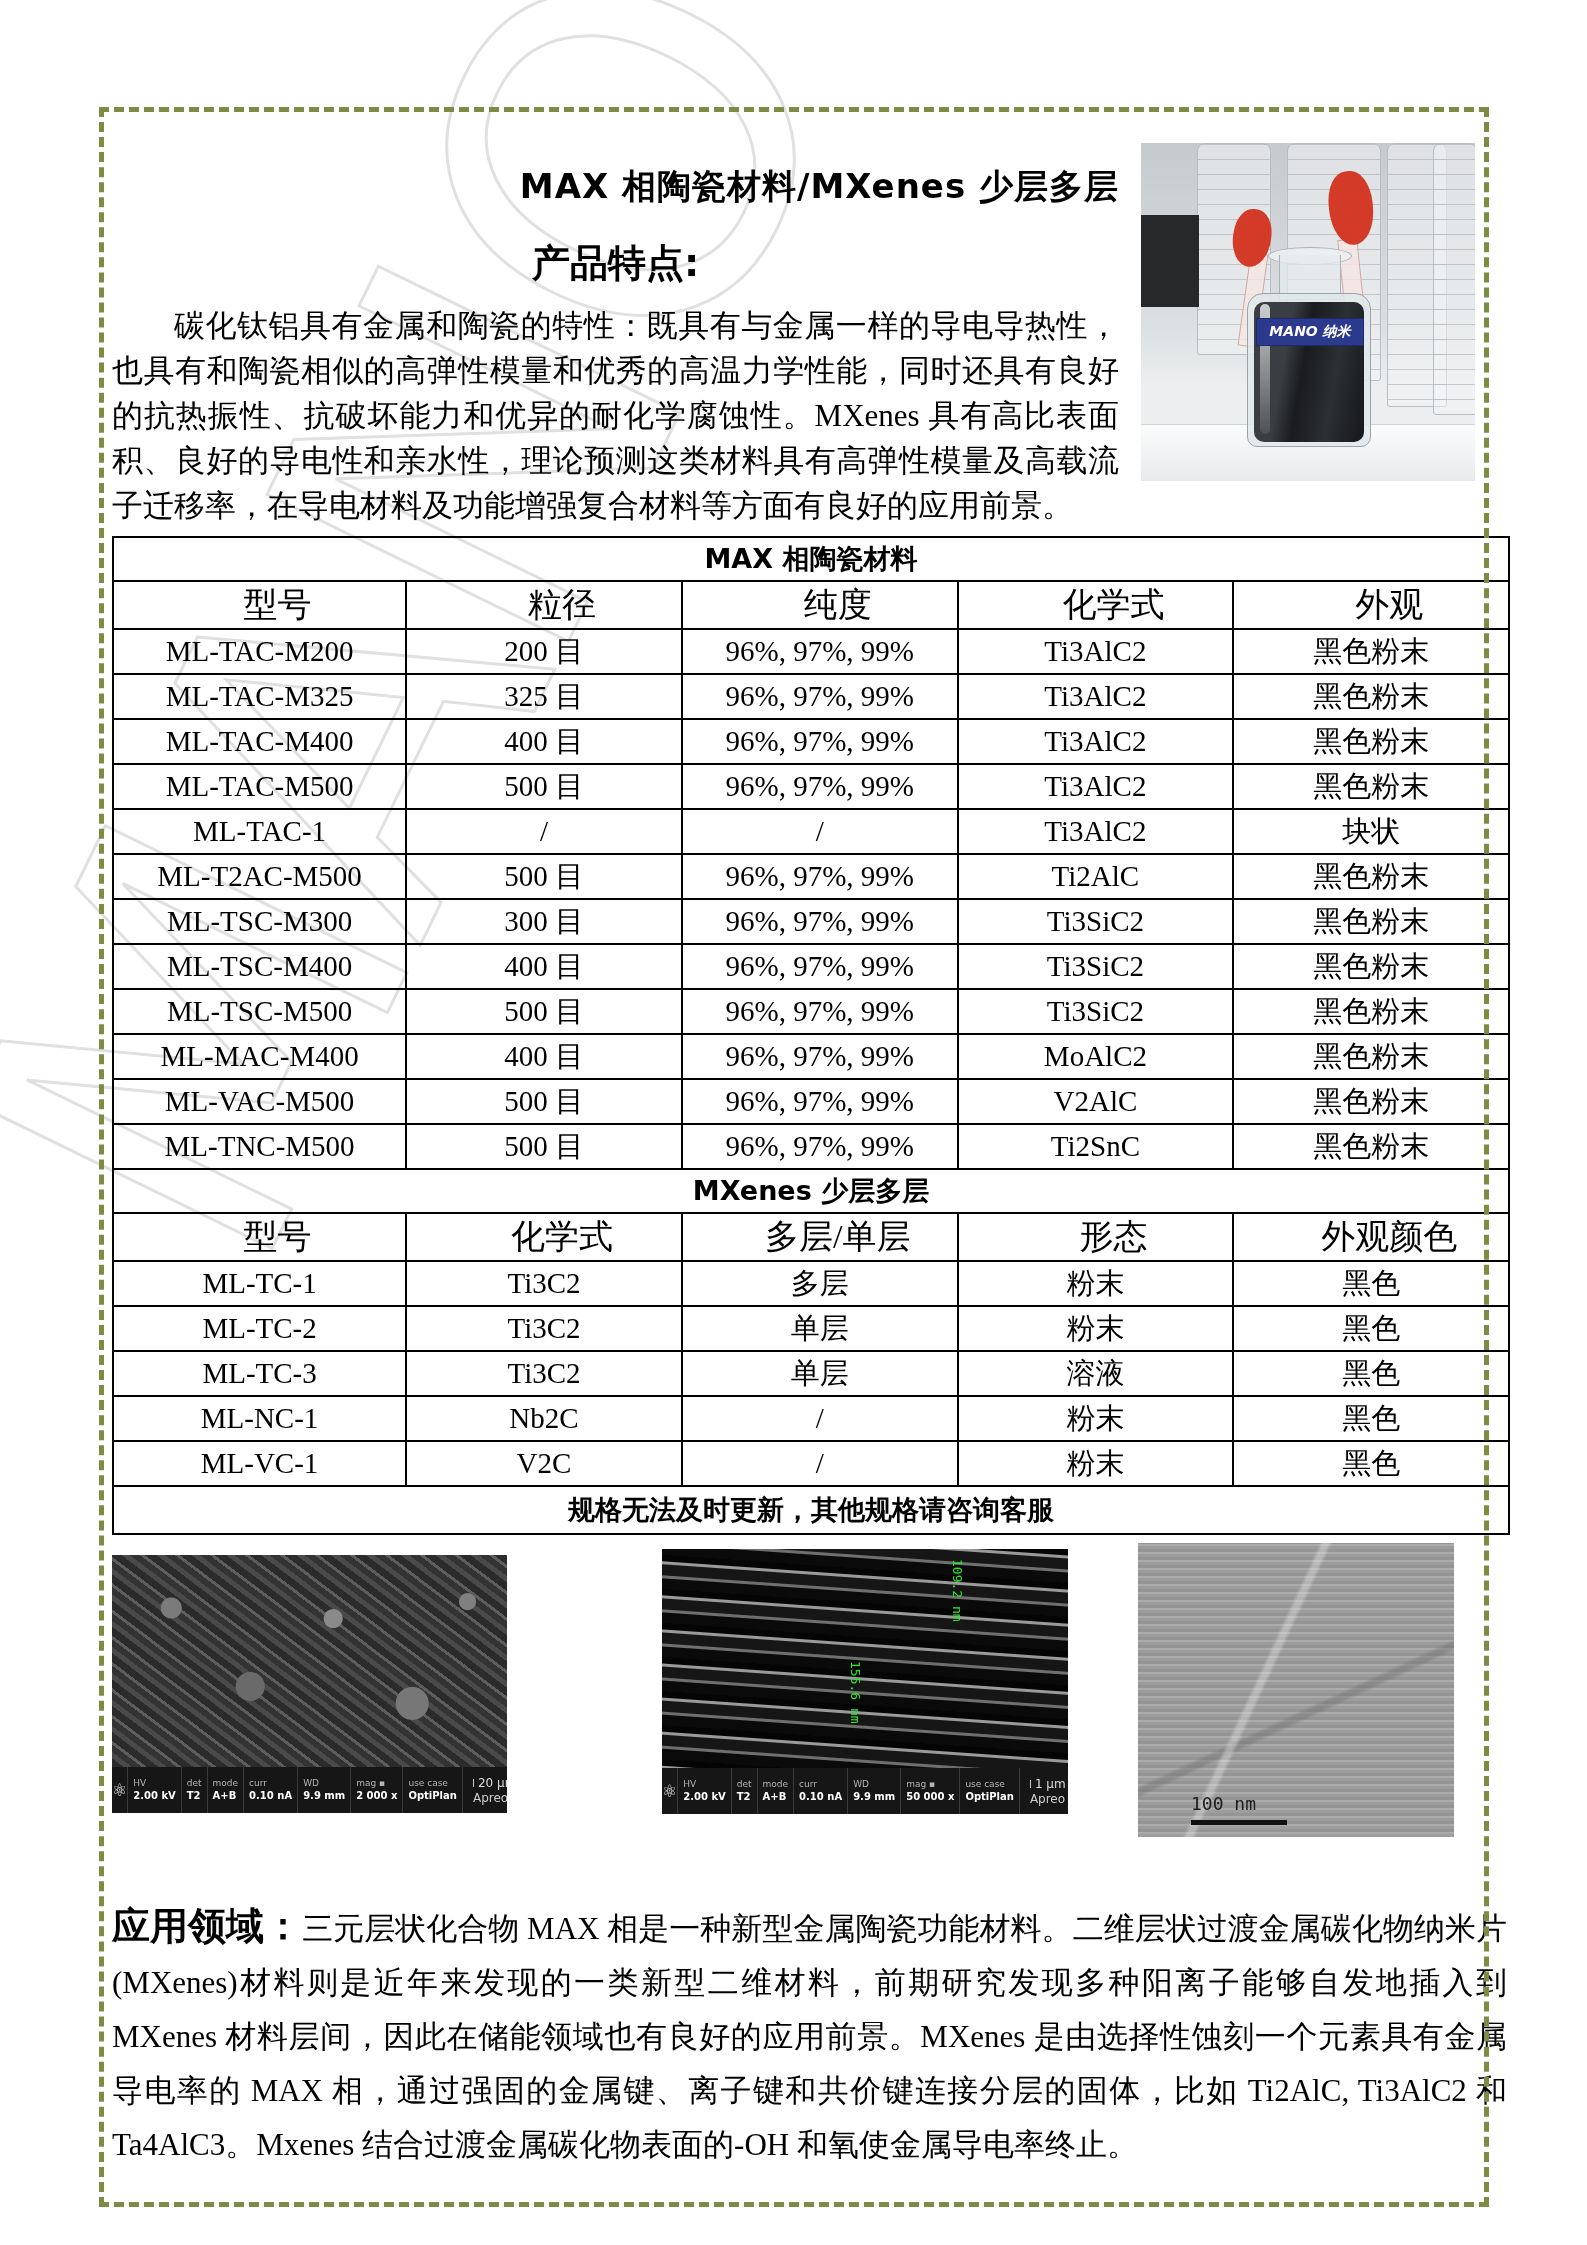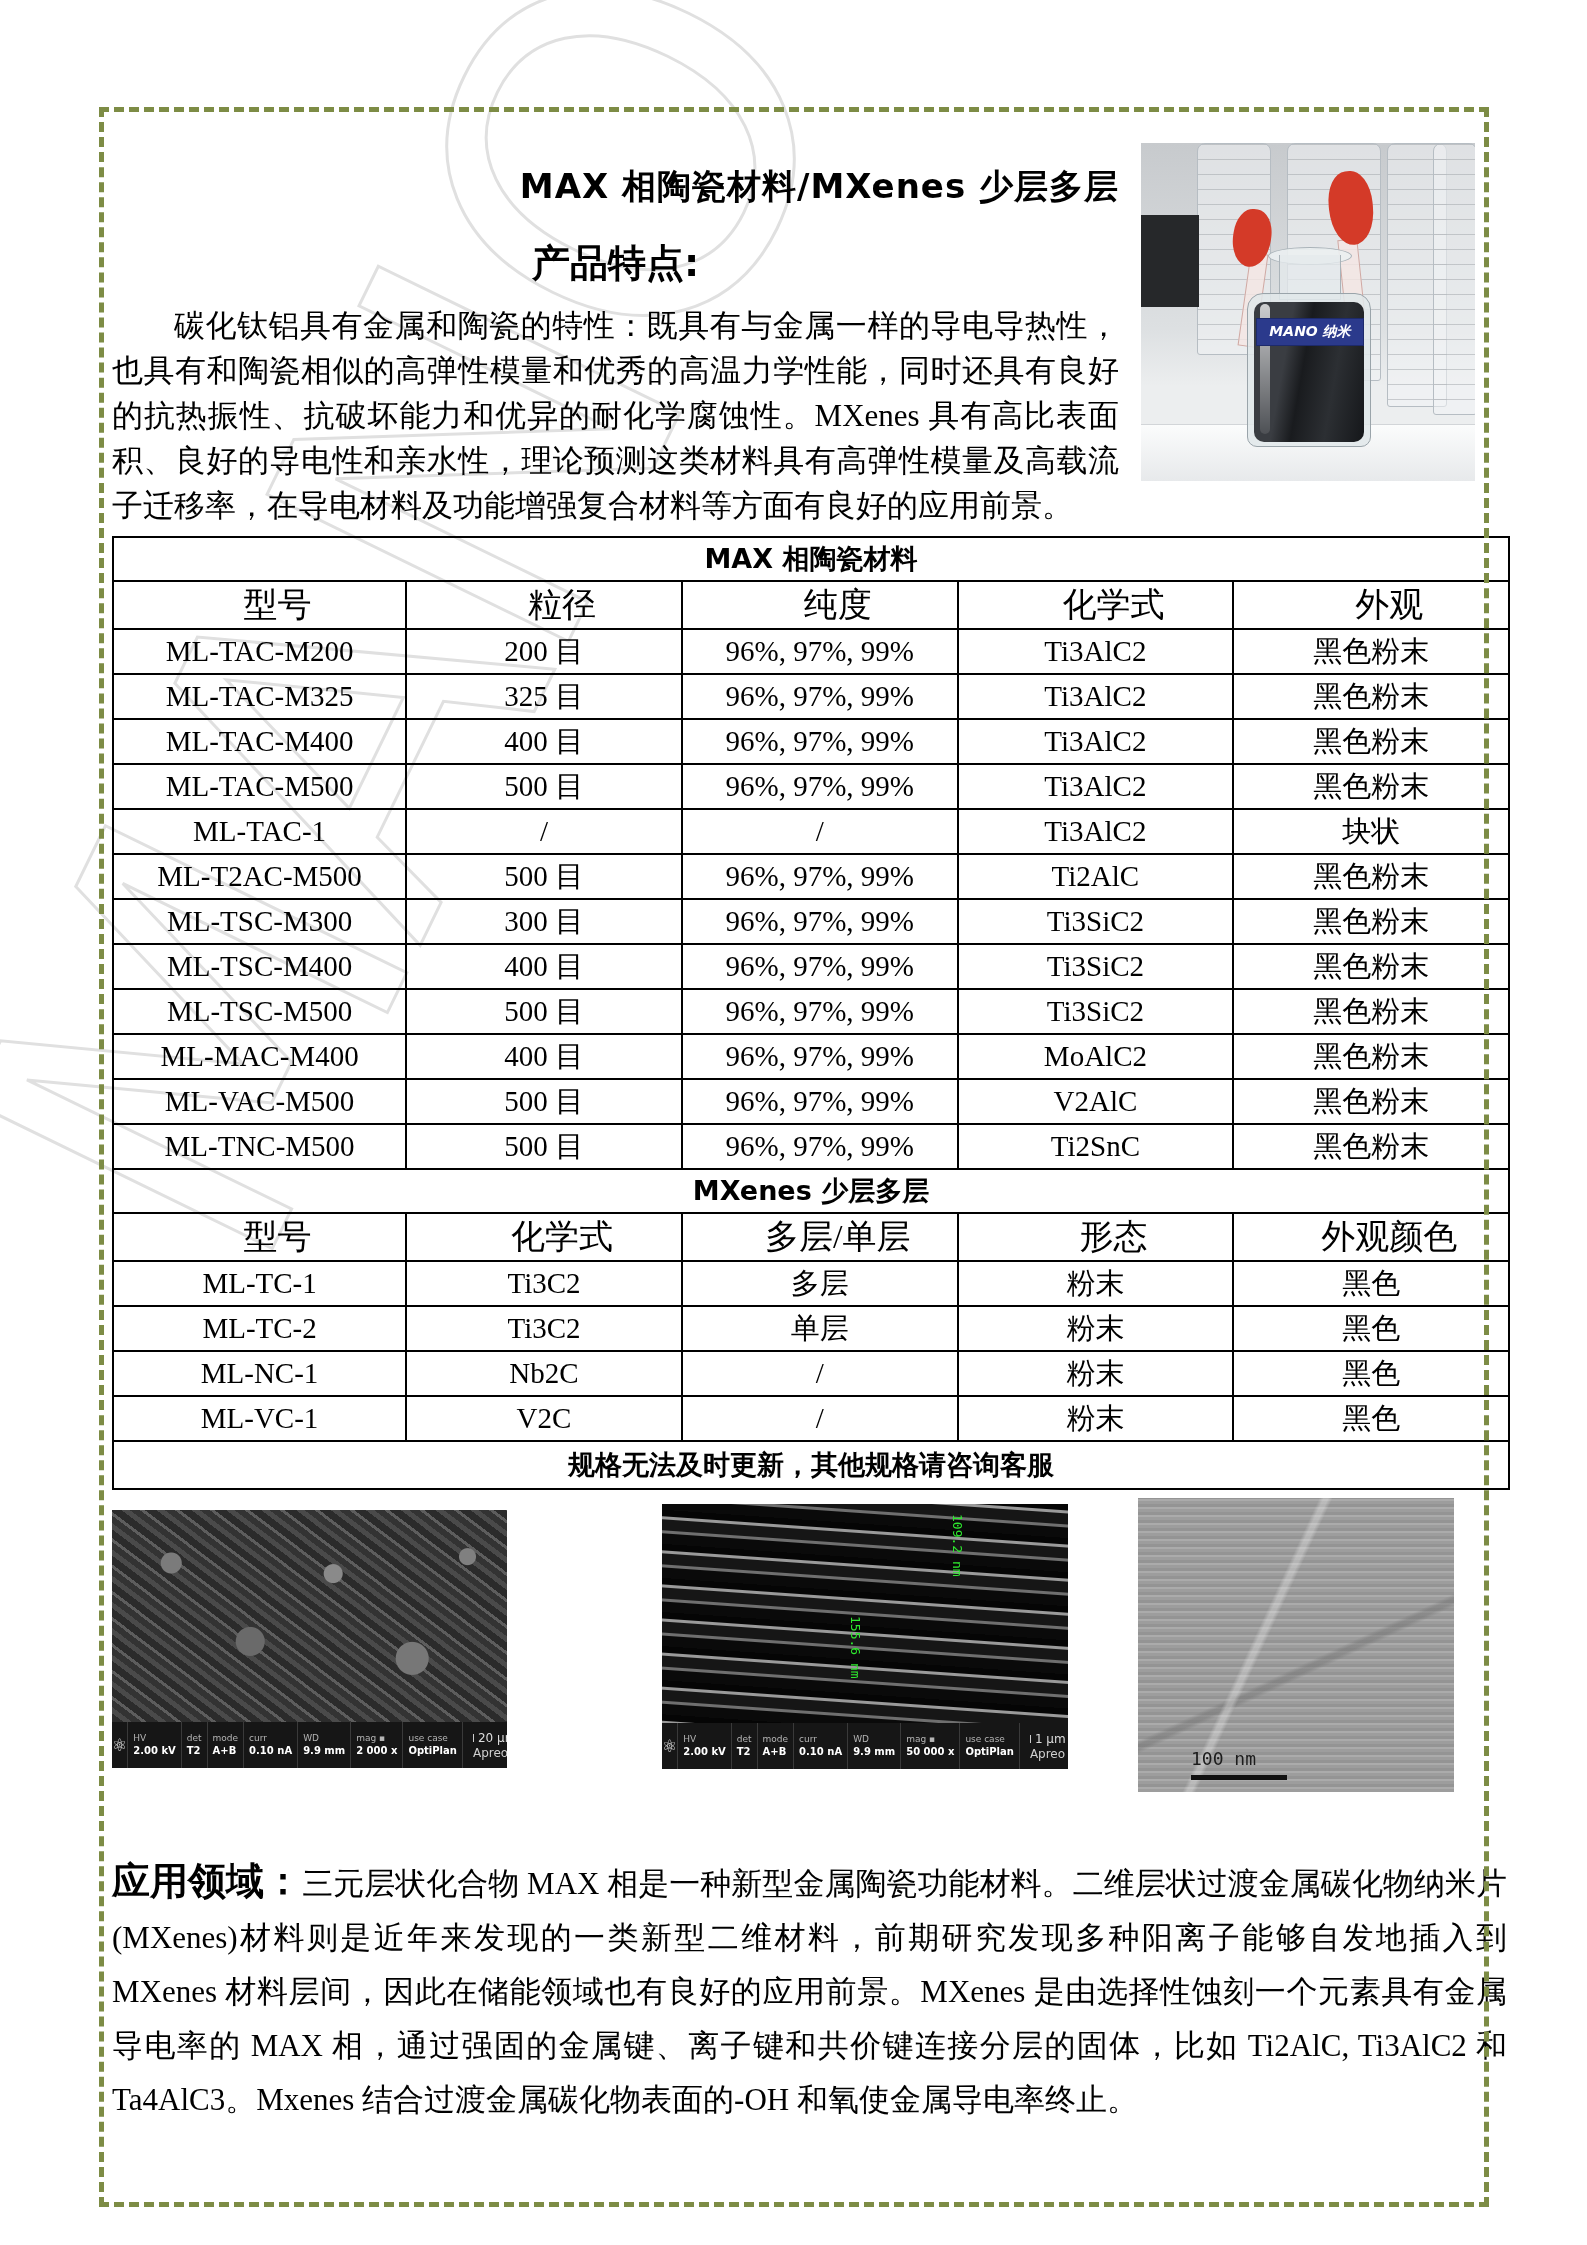--- a/index.html
+++ b/index.html
@@ -272,20 +272,27 @@
             <td>黑色</td>
           </tr>
           <tr>
             <td>ML-TC-2</td>
             <td>Ti3C2</td>
             <td>单层</td>
             <td>粉末</td>
             <td>黑色</td>
           </tr>
           <tr>
+            <td>ML-TC-3</td>
+            <td>Ti3C2</td>
+            <td>单层</td>
+            <td>溶液</td>
+            <td>黑色</td>
+          </tr>
+          <tr>
             <td>ML-NC-1</td>
             <td>Nb2C</td>
             <td>/</td>
             <td>粉末</td>
             <td>黑色</td>
           </tr>
           <tr>
             <td>ML-VC-1</td>
             <td>V2C</td>
             <td>/</td>

